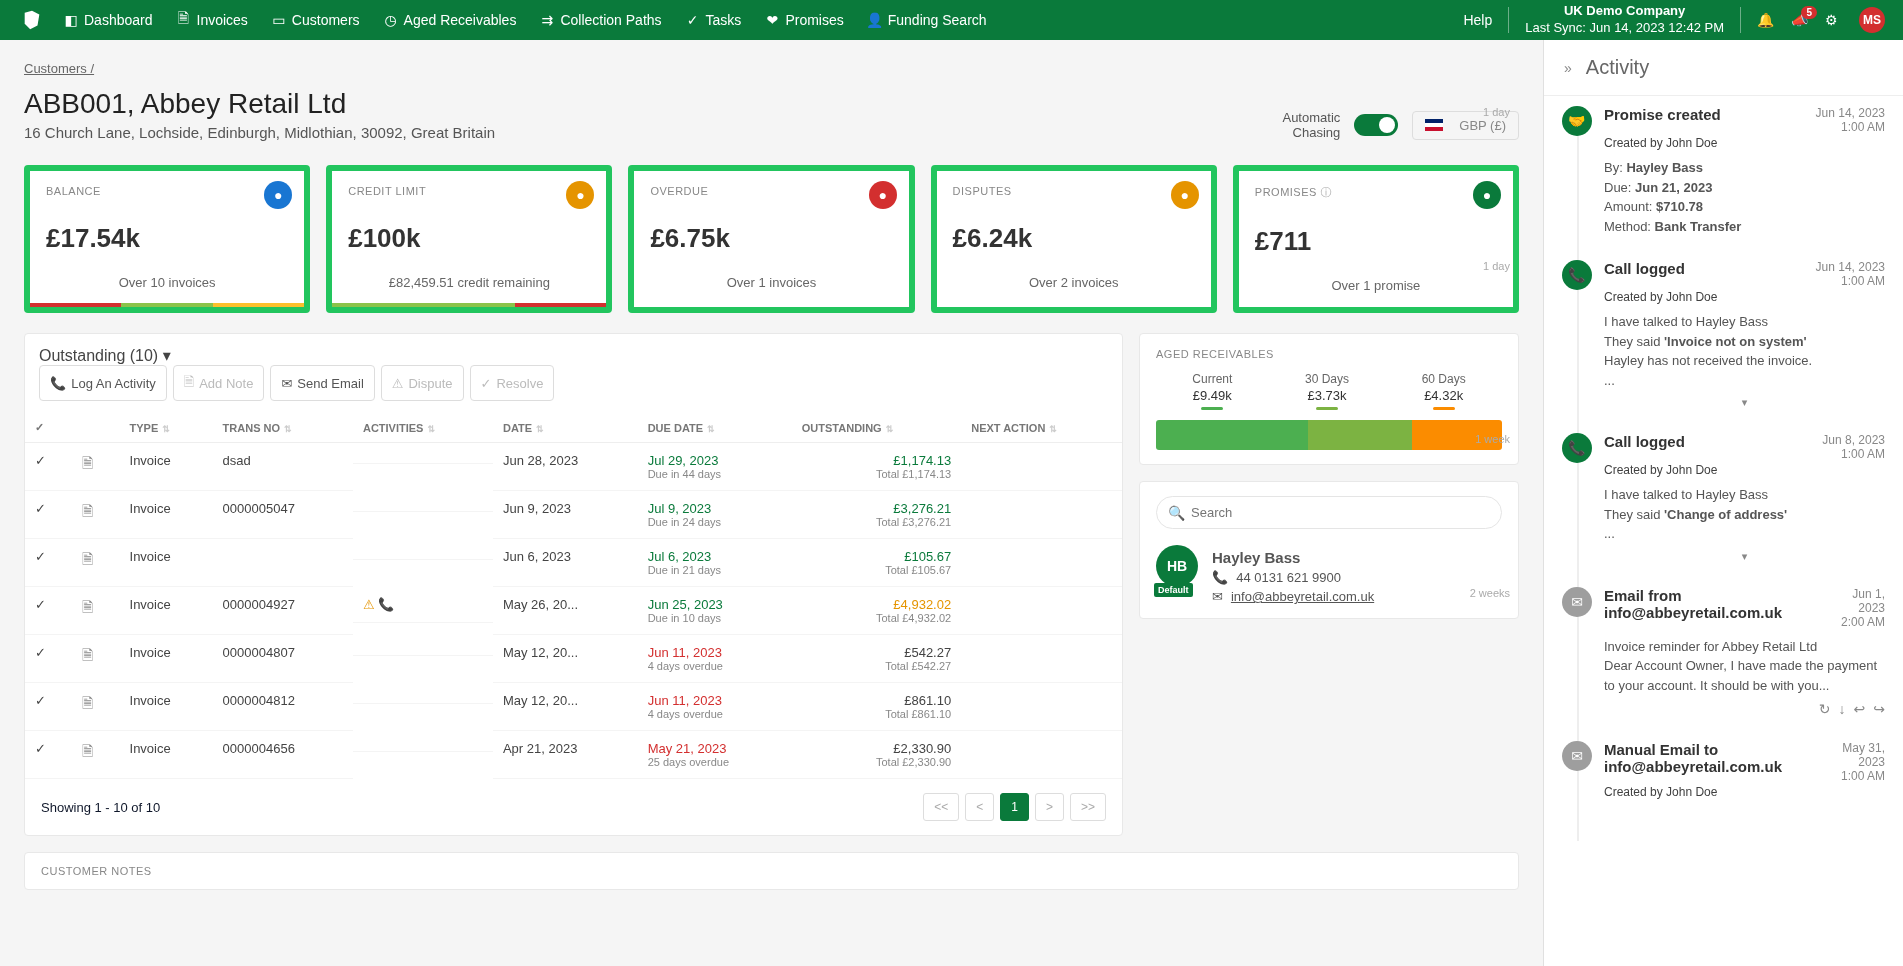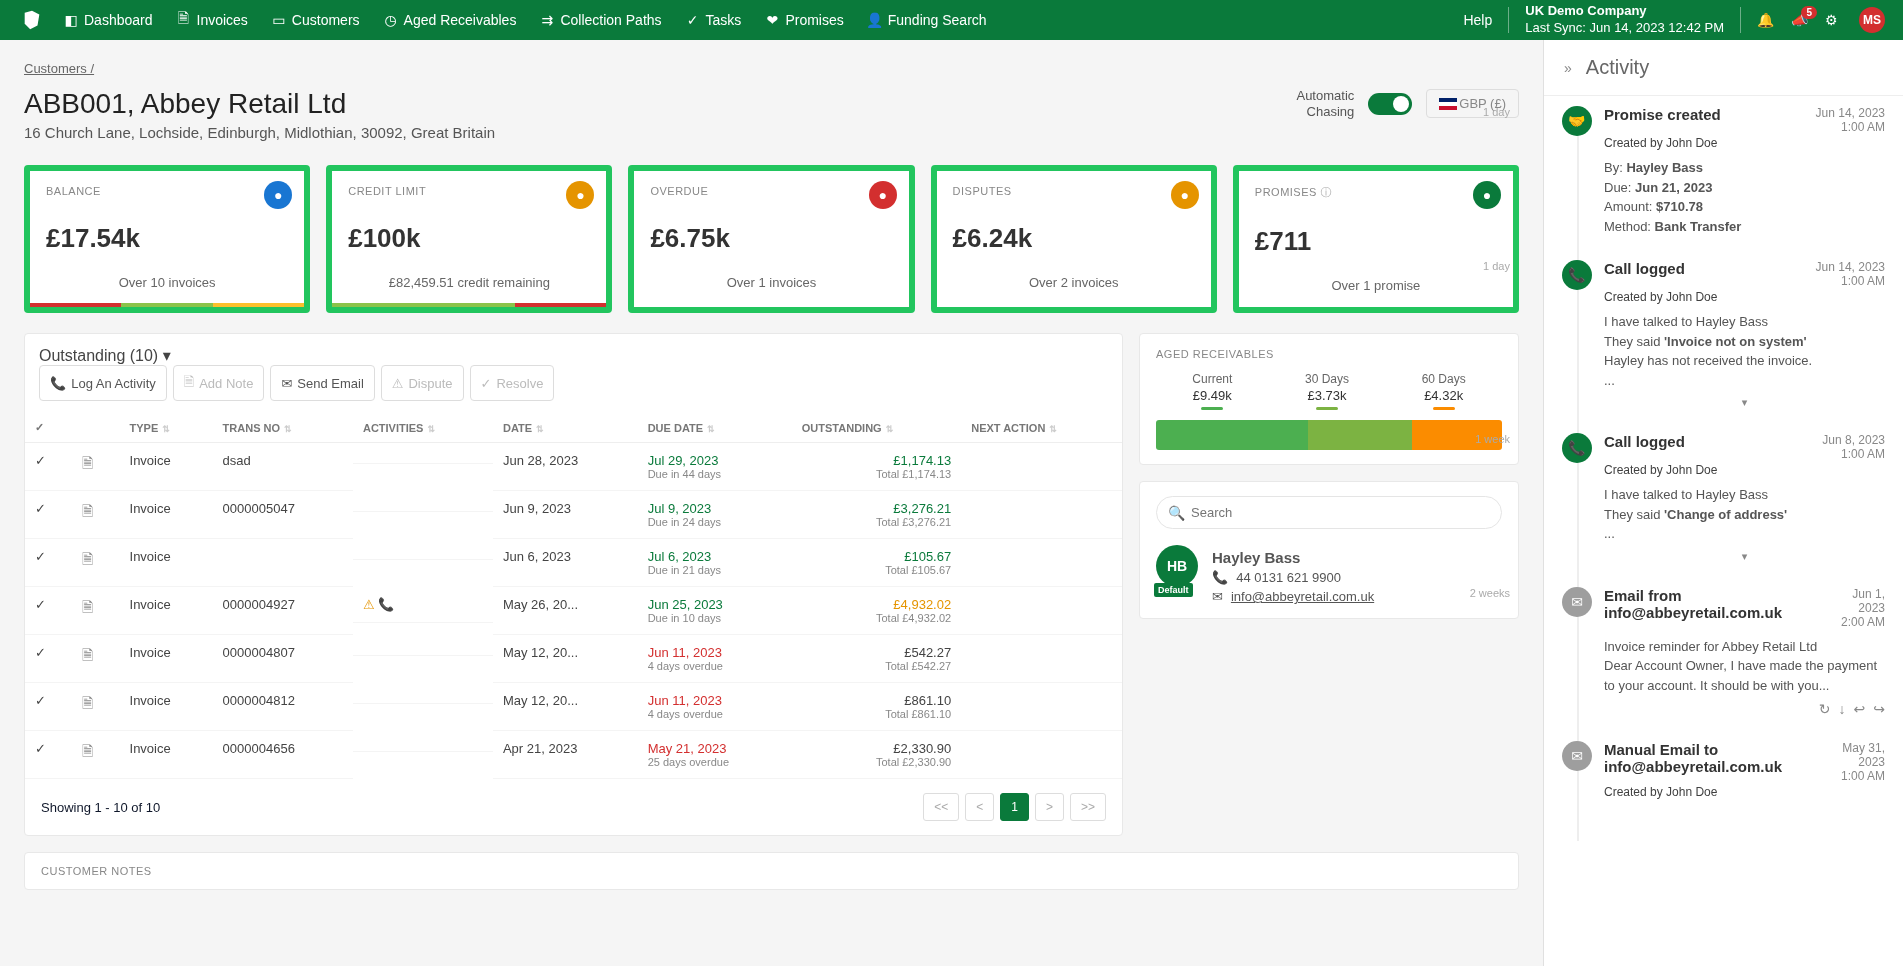--- a/index.html
+++ b/index.html
@@ -5,39 +5,39 @@
 * { box-sizing: border-box; margin: 0; padding: 0; }
 body { font-family: -apple-system, BlinkMacSystemFont, "Segoe UI", Arial, sans-serif; background: #f5f5f5; color: #333; font-size: 14px; }
 .navbar { background: #0a7a3b; color: #fff; display: flex; align-items: center; padding: 0 18px; height: 40px; }
 .navbar .logo { width: 28px; height: 28px; margin-right: 18px; display:flex; align-items:center; justify-content:center; }
 .navbar .nav-links { display: flex; gap: 24px; flex: 1; }
 .navbar .nav-link { display: flex; align-items: center; gap: 6px; font-size: 14px; cursor: pointer; }
 .navbar .nav-icon { width:14px; height:14px; display:inline-flex; align-items:center; justify-content:center; }
 .navbar .right { display: flex; align-items: center; gap: 16px; }
 .navbar .sep { width: 1px; height: 26px; background: rgba(255,255,255,0.4); }
 .navbar .company { line-height: 1.3; font-size: 13px; }
-.navbar .company .name { font-weight: 600; }
+.navbar .company .name { font-weight: 600; text-align: center; }
 .navbar .badge-wrap { position: relative; }
 .navbar .notif-badge { position:absolute; top:-6px; right:-8px; background:#d32f2f; color:#fff; border-radius:8px; font-size:10px; padding:1px 5px; font-weight:bold; }
 .navbar .avatar { width:26px; height:26px; border-radius:50%; background:#d32f2f; color:#fff; display:flex; align-items:center; justify-content:center; font-size:12px; font-weight:600; }
 .navbar .icon-btn { width:18px; cursor:pointer; }
 
 .layout { display:flex; }
 .main-col { flex:1; padding: 20px 24px; }
 .activity-col { width: 360px; background:#fff; border-left:1px solid #e0e0e0; min-height: calc(100vh - 40px); }
 
 .breadcrumb { font-size:13px; color:#666; text-decoration: underline; margin-bottom: 12px; display:inline-block; cursor:pointer; }
-.header-row { display:flex; justify-content:space-between; align-items:flex-start; }
+.header-row { display:flex; justify-content:space-between; align-items:flex-end; }
 .cust-title { font-size:28px; font-weight:400; color:#222; }
 .cust-addr { color:#555; margin-top:4px; font-size:15px; }
 .header-right { display:flex; align-items:center; gap:14px; }
 .auto-chase { text-align:right; color:#555; font-size:13px; line-height:1.2; }
 .toggle { width:44px; height:22px; background:#0a7a3b; border-radius:12px; position:relative; cursor:pointer; }
 .toggle::after { content:''; position:absolute; right:3px; top:3px; width:16px; height:16px; background:#fff; border-radius:50%; }
-.currency { border:1px solid #ddd; padding:6px 12px; border-radius:4px; color:#888; display:flex; align-items:center; gap:2px; cursor:pointer; font-size:13px;}
+.currency { border:1px solid #ddd; padding:6px 12px; border-radius:4px; color:#888; display:flex; align-items:center; gap:16px; cursor:pointer; font-size:13px;}
 .flag { width:18px; height:12px; background: linear-gradient(to bottom, #012169 33%, #fff 33%, #fff 66%, #c8102e 66%); position:relative; }
 
 .cards { display:flex; gap:16px; margin-top:24px; }
 .card { background:#fff; border:6px solid #22c55e; border-radius:4px; padding:14px 16px; flex:1; position:relative; min-height:115px; }
 .card .label { color:#888; font-size:11px; letter-spacing:0.5px; }
 .card .val { font-size:26px; font-weight:600; margin-top:26px; color:#333; }
 .card .sub { color:#666; font-size:13px; margin-top:21px;text-align:center; }
 .card .badge { position:absolute; top:10px; right:12px; width:28px; height:28px; border-radius:50%; display:flex; align-items:center; justify-content:center; color:#fff; }
 .card .stripe { position:absolute; bottom:0; left:0; right:0; height:4px; display:flex; }
 .card .stripe span { flex:1; }

